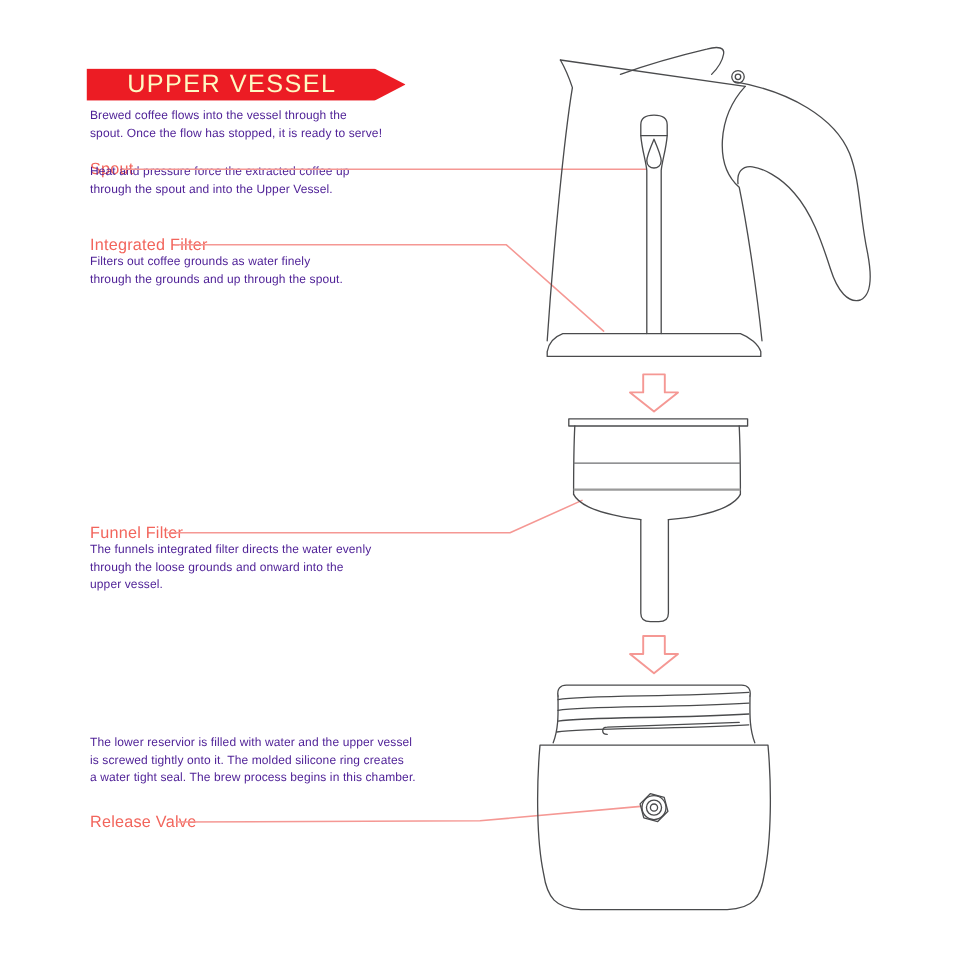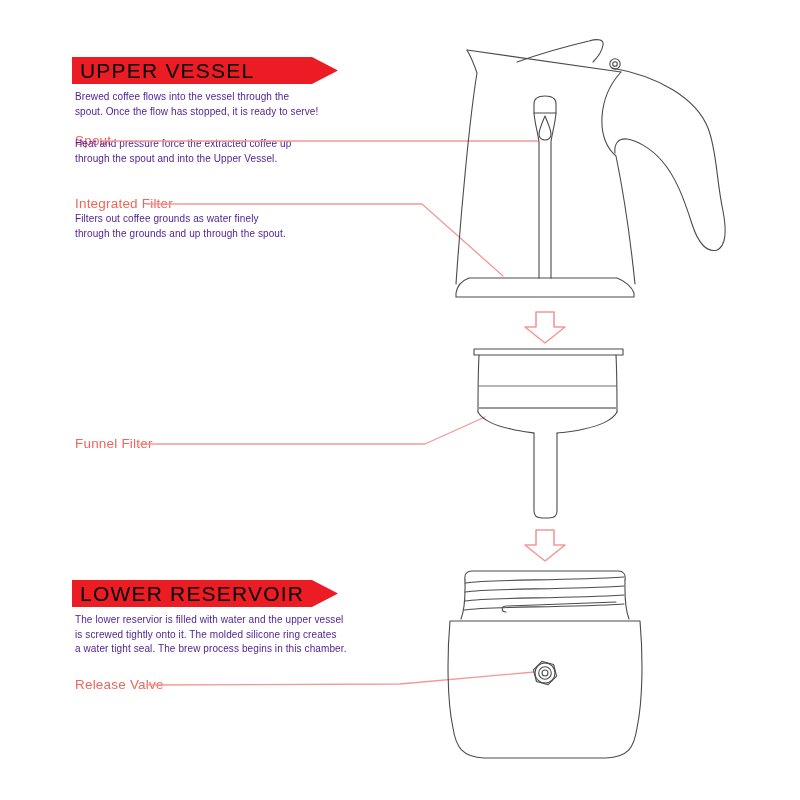--- a/index.html
+++ b/index.html
@@ -6,21 +6,21 @@
   .canvas{
     position:relative;width:800px;height:800px;background:#ffffff;
     font-family:"Liberation Sans", sans-serif;overflow:hidden;
   }
   .banner{
     position:absolute;left:72px;width:266px;height:27px;background:#EC1C24;
     clip-path:polygon(0 0,240px 0,266px 50%,240px 100%,0 100%);
     display:flex;align-items:center;
   }
   .banner .title{
-    color:#000000;font-size:21px;letter-spacing:1.2px;padding-left:8px;
+    color:#fef9c3;font-size:21px;letter-spacing:1.2px;padding-left:34px;
     font-weight:400;white-space:nowrap;
   }
   .para{
     position:absolute;left:75px;font-size:10px;line-height:14.6px;color:#4c1d95;
     white-space:pre-line;letter-spacing:.1px;
   }
   .callout-label{
     position:absolute;left:75px;font-size:13.5px;line-height:14px;color:#F2655C;
     letter-spacing:.2px;
   }
@@ -45,24 +45,24 @@
   <div class="callout-label" style="top:134px">Spout</div>
   <div class="para" style="top:137px;width:310px">Heat and pressure force the extracted coffee up
 through the spout and into the Upper Vessel.</div>
 
   <div class="callout-label" style="top:197px">Integrated Filter</div>
   <div class="para" style="top:212px;width:310px">Filters out coffee grounds as water finely
 through the grounds and up through the spout.</div>
 
 
   <div class="callout-label" style="top:437px">Funnel Filter</div>
+  <div class="para" style="top:452px;width:330px">The funnels integrated filter directs the water evenly
+through the loose grounds and onward into the
+upper vessel.</div>
 
-  <div class="banner" style="top:580px">
-    <span class="title">LOWER RESERVOIR</span>
-  </div>
   <div class="para" style="top:613px;width:330px">The lower reservior is filled with water and the upper vessel
 is screwed tightly onto it. The molded silicone ring creates
 a water tight seal. The brew process begins in this chamber.</div>
 
   <div class="callout-label" style="top:678px">Release Valve</div>
 
   <svg class="art" width="800" height="800" viewBox="0 0 800 800">
 
     <g>
       <path class="leader" d="M102,141 L538,141"></path>

